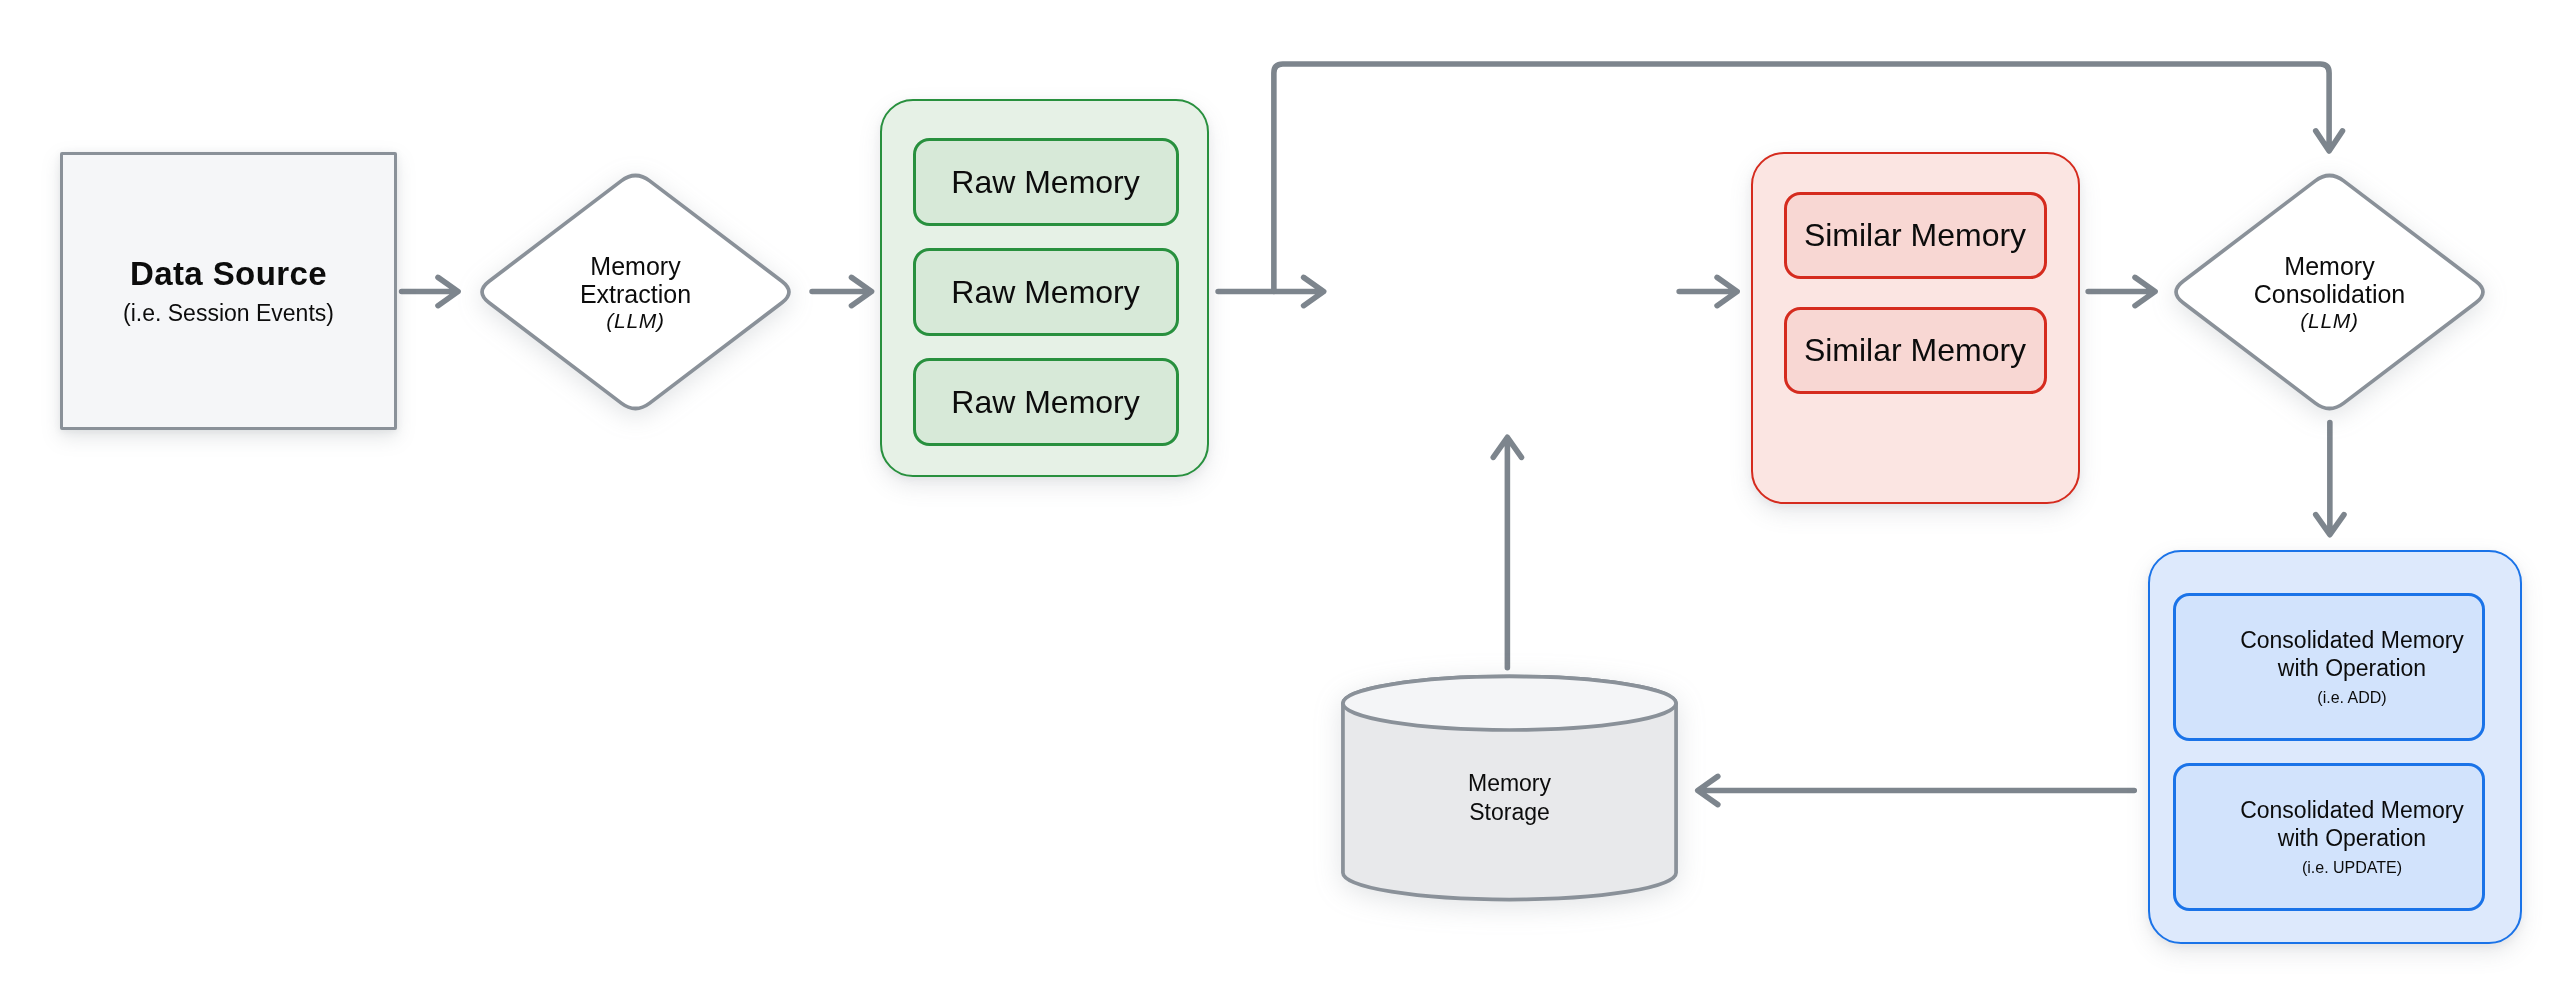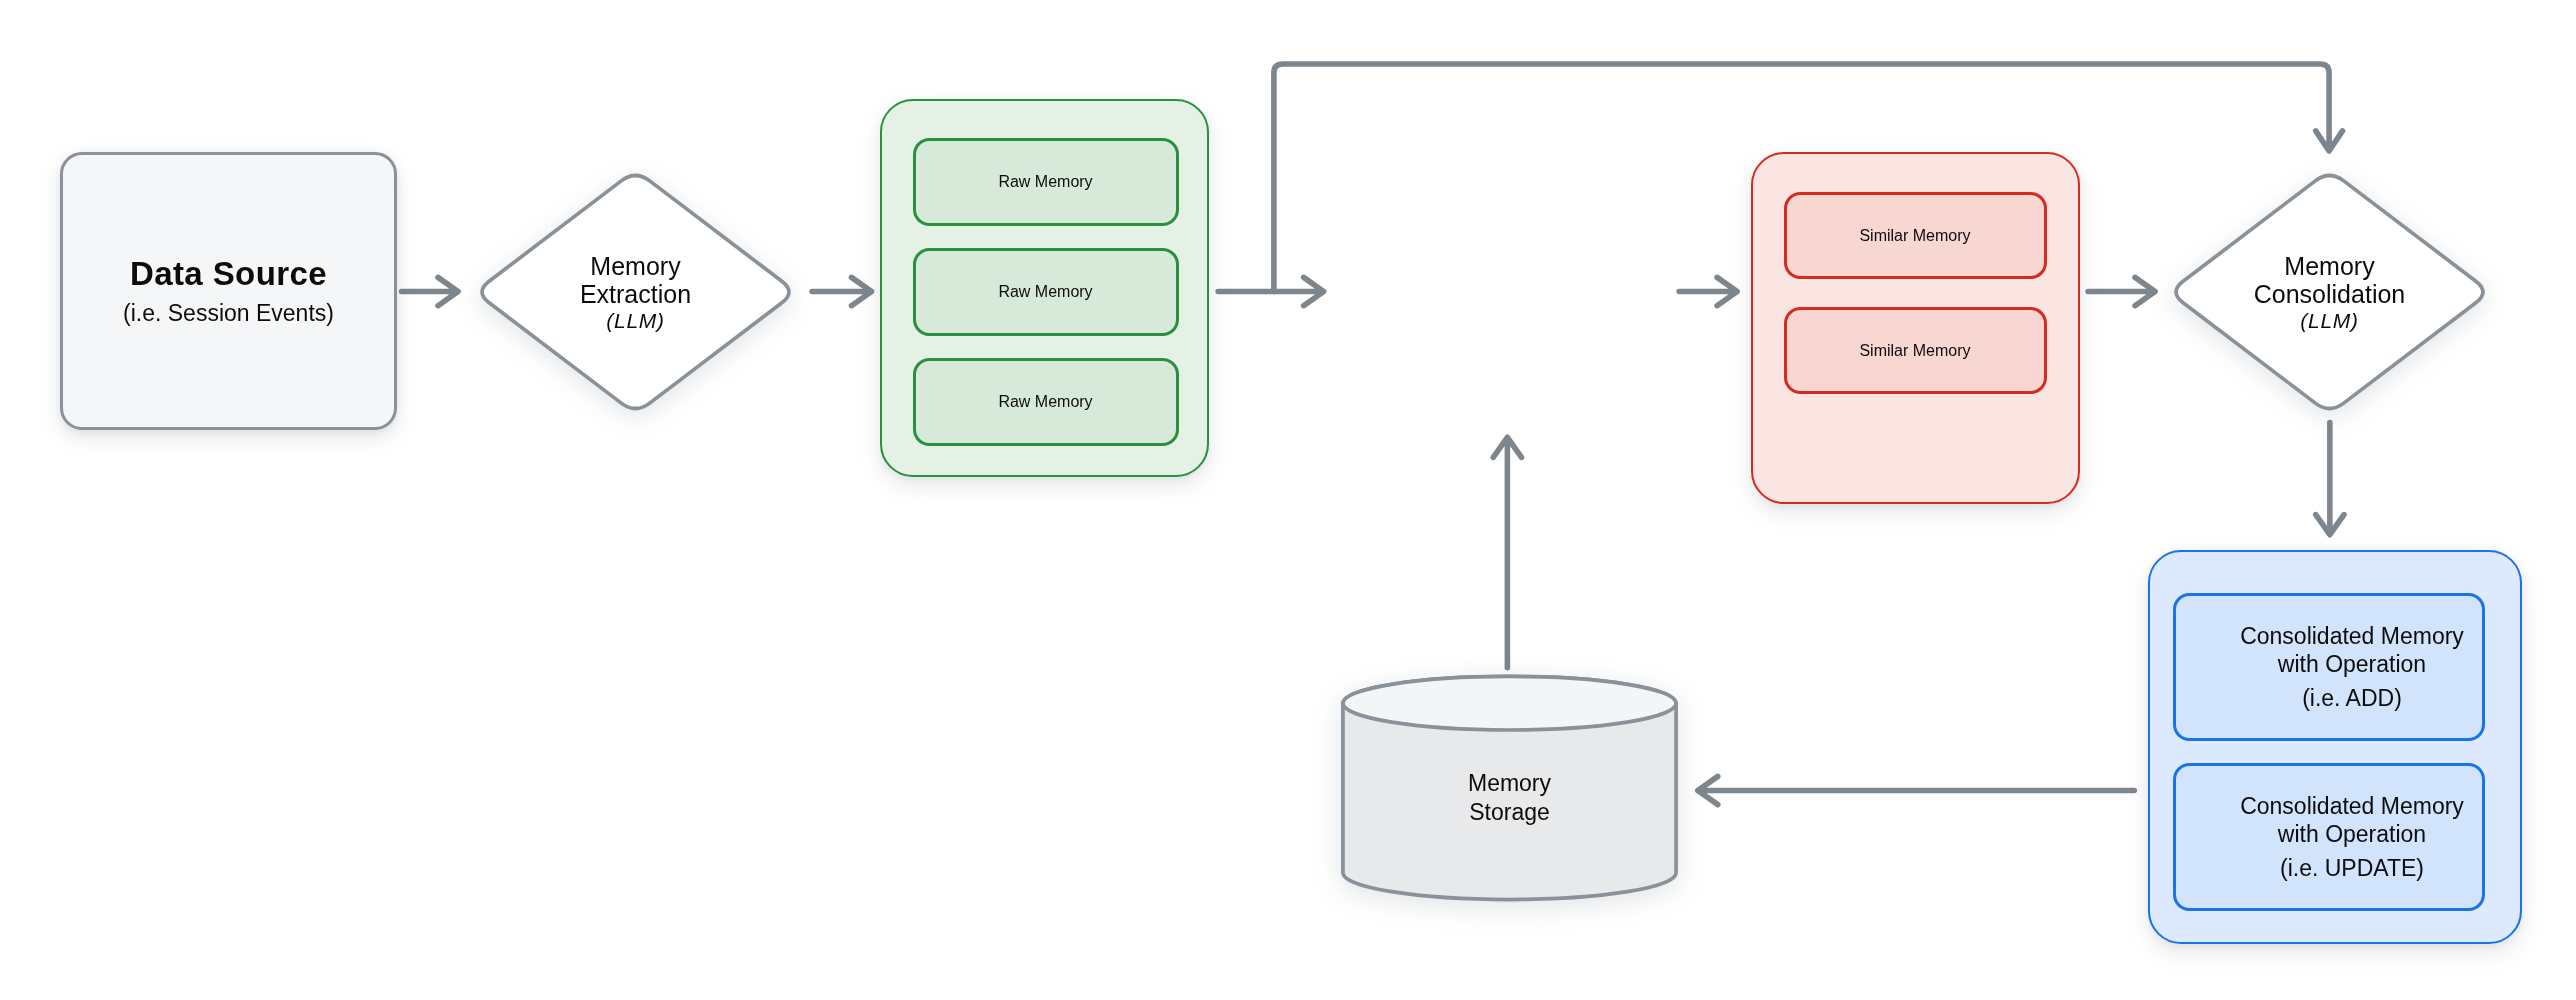--- a/index.html
+++ b/index.html
@@ -12,21 +12,21 @@
     overflow:hidden;
   }
   svg.connectors{position:absolute;left:0;top:0;z-index:1;}
   .node{position:absolute;z-index:2;box-sizing:border-box;}
 
   
   .datasource{
     left:60px;top:152px;width:337px;height:278px;
     background:#f5f6f8;
     border:3.7px solid #8a9199;
-    border-radius:22px;
+    border-radius:2px;
     display:flex;flex-direction:column;align-items:center;justify-content:center;gap:7.4px;
     box-shadow:0 7.4px 19.3px rgba(110,120,130,.18), 0 1.5px 6px rgba(110,120,130,.10);
   }
   .datasource .title{font-size:33px;font-weight:700;letter-spacing:0.4px;}
   .datasource .subtitle{font-size:23px;font-weight:400;}
 
   
   .diamond{width:333px;height:256px;}
   .diamond svg{position:absolute;left:0;top:0;filter:drop-shadow(0 6px 12px rgba(110,120,130,.20));}
   .diamond-label{
@@ -38,21 +38,21 @@
 
   
   .group{
     border-radius:33px;
     display:flex;flex-direction:column;
     box-shadow:0 9px 22px rgba(110,120,130,.16), 0 2.2px 7.4px rgba(110,120,130,.08);
   }
   .group .item{
     border-radius:16.4px;
     display:flex;flex-direction:column;align-items:center;justify-content:center;
-    text-align:center;font-size:16px;
+    text-align:center;font-size:32px;
   }
   .green-group{
     left:880px;top:99px;width:329px;height:378px;
     background:#e6f1e6;border:2.2px solid #28903e;
     padding:37px 30.5px 0 30.5px;gap:22px;
   }
   .green-group .item{width:266px;height:88px;background:#d7e9d8;border:3px solid #28903e;box-sizing:border-box;}
 
   .red-group{
     left:1751px;top:152px;width:329px;height:352px;
@@ -60,21 +60,21 @@
     padding:38px 30.5px 0 30.5px;gap:28px;
   }
   .red-group .item{width:263px;height:87px;background:#f8d7d3;border:3px solid #d52b1e;box-sizing:border-box;}
 
   .blue-group{
     left:2148px;top:550px;width:374px;height:394px;
     background:#dde9fc;border:2.2px solid #1a73e8;
     padding:41px 23px 0 23px;gap:21.6px;
   }
   .blue-group .item{width:312px;height:148px;background:#d2e3fc;border:3px solid #1a73e8;box-sizing:border-box;font-size:23px;line-height:1.22;padding-left:46px;}
-  .blue-group .item .sub{margin-top:6px;font-size:23px;}
+  .blue-group .item .sub{margin-top:6px;font-size:16px;}
 
   
   .cylinder{left:1339px;top:672px;width:341px;height:232px;}
   .cylinder svg{position:absolute;left:0;top:0;filter:drop-shadow(0 6px 13.4px rgba(110,120,130,.20));}
   .cylinder-label{
     position:absolute;left:1339px;top:709px;width:341px;height:178px;z-index:3;
     display:flex;align-items:center;justify-content:center;text-align:center;
     font-size:23px;line-height:1.25;
   }
   .block-line{display:block;}

